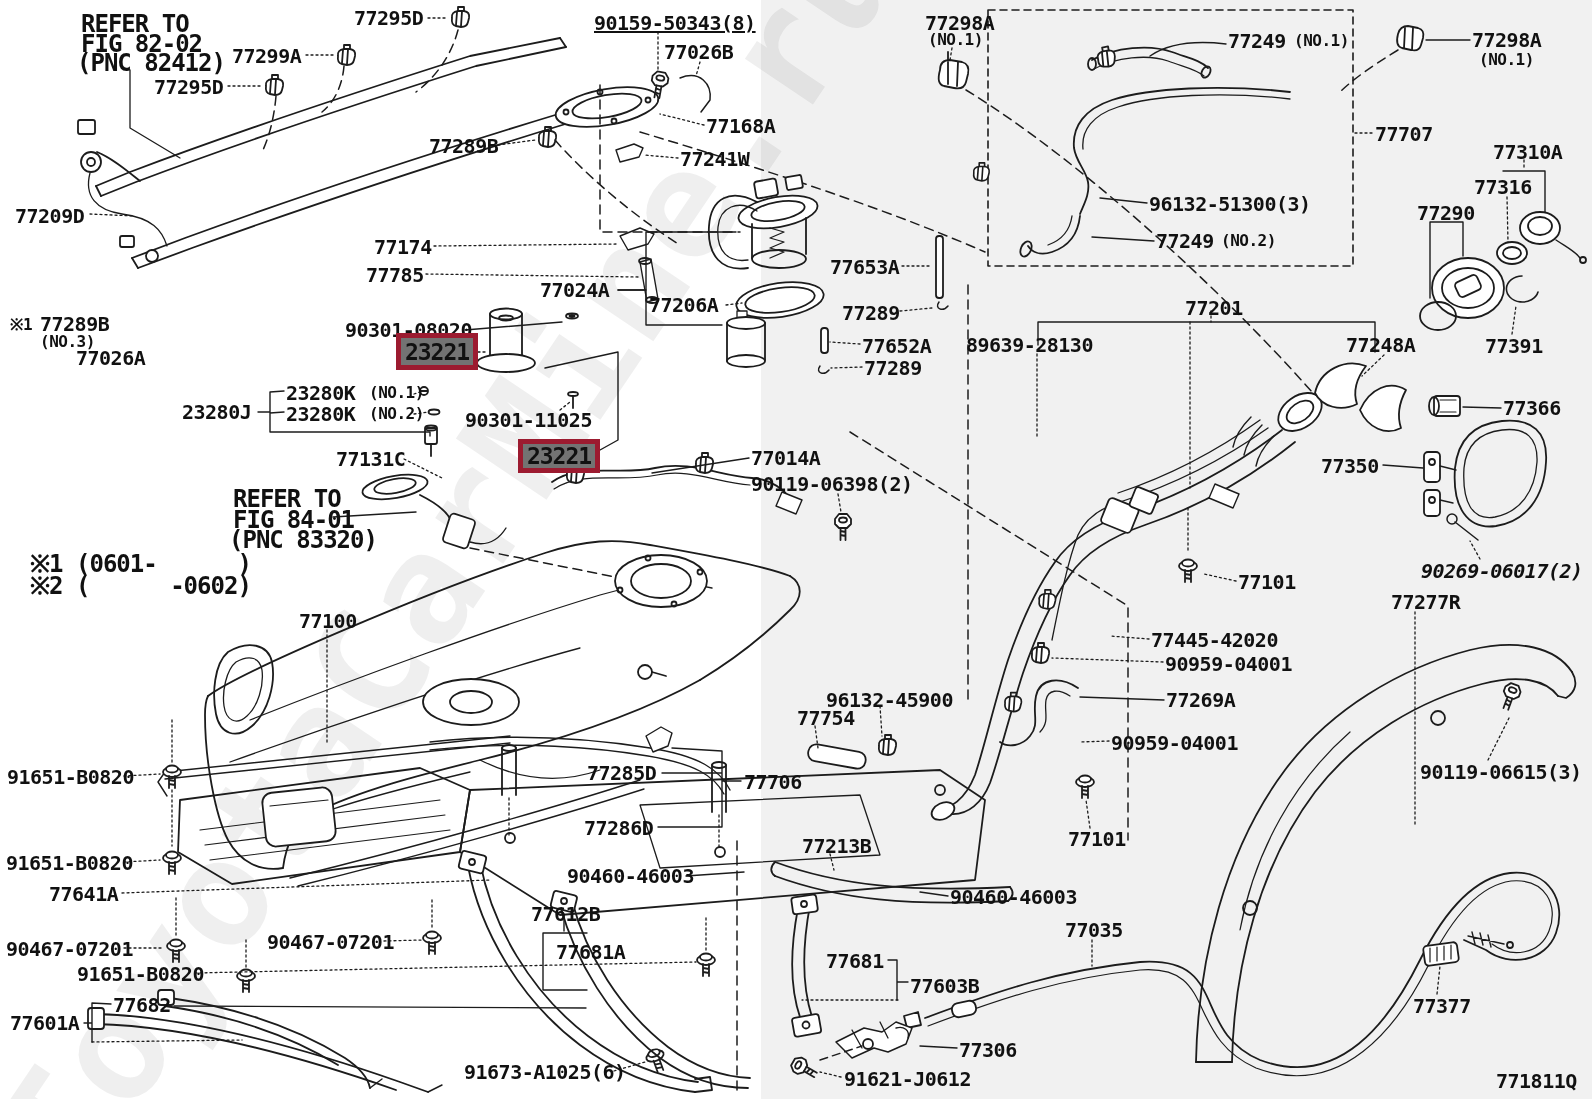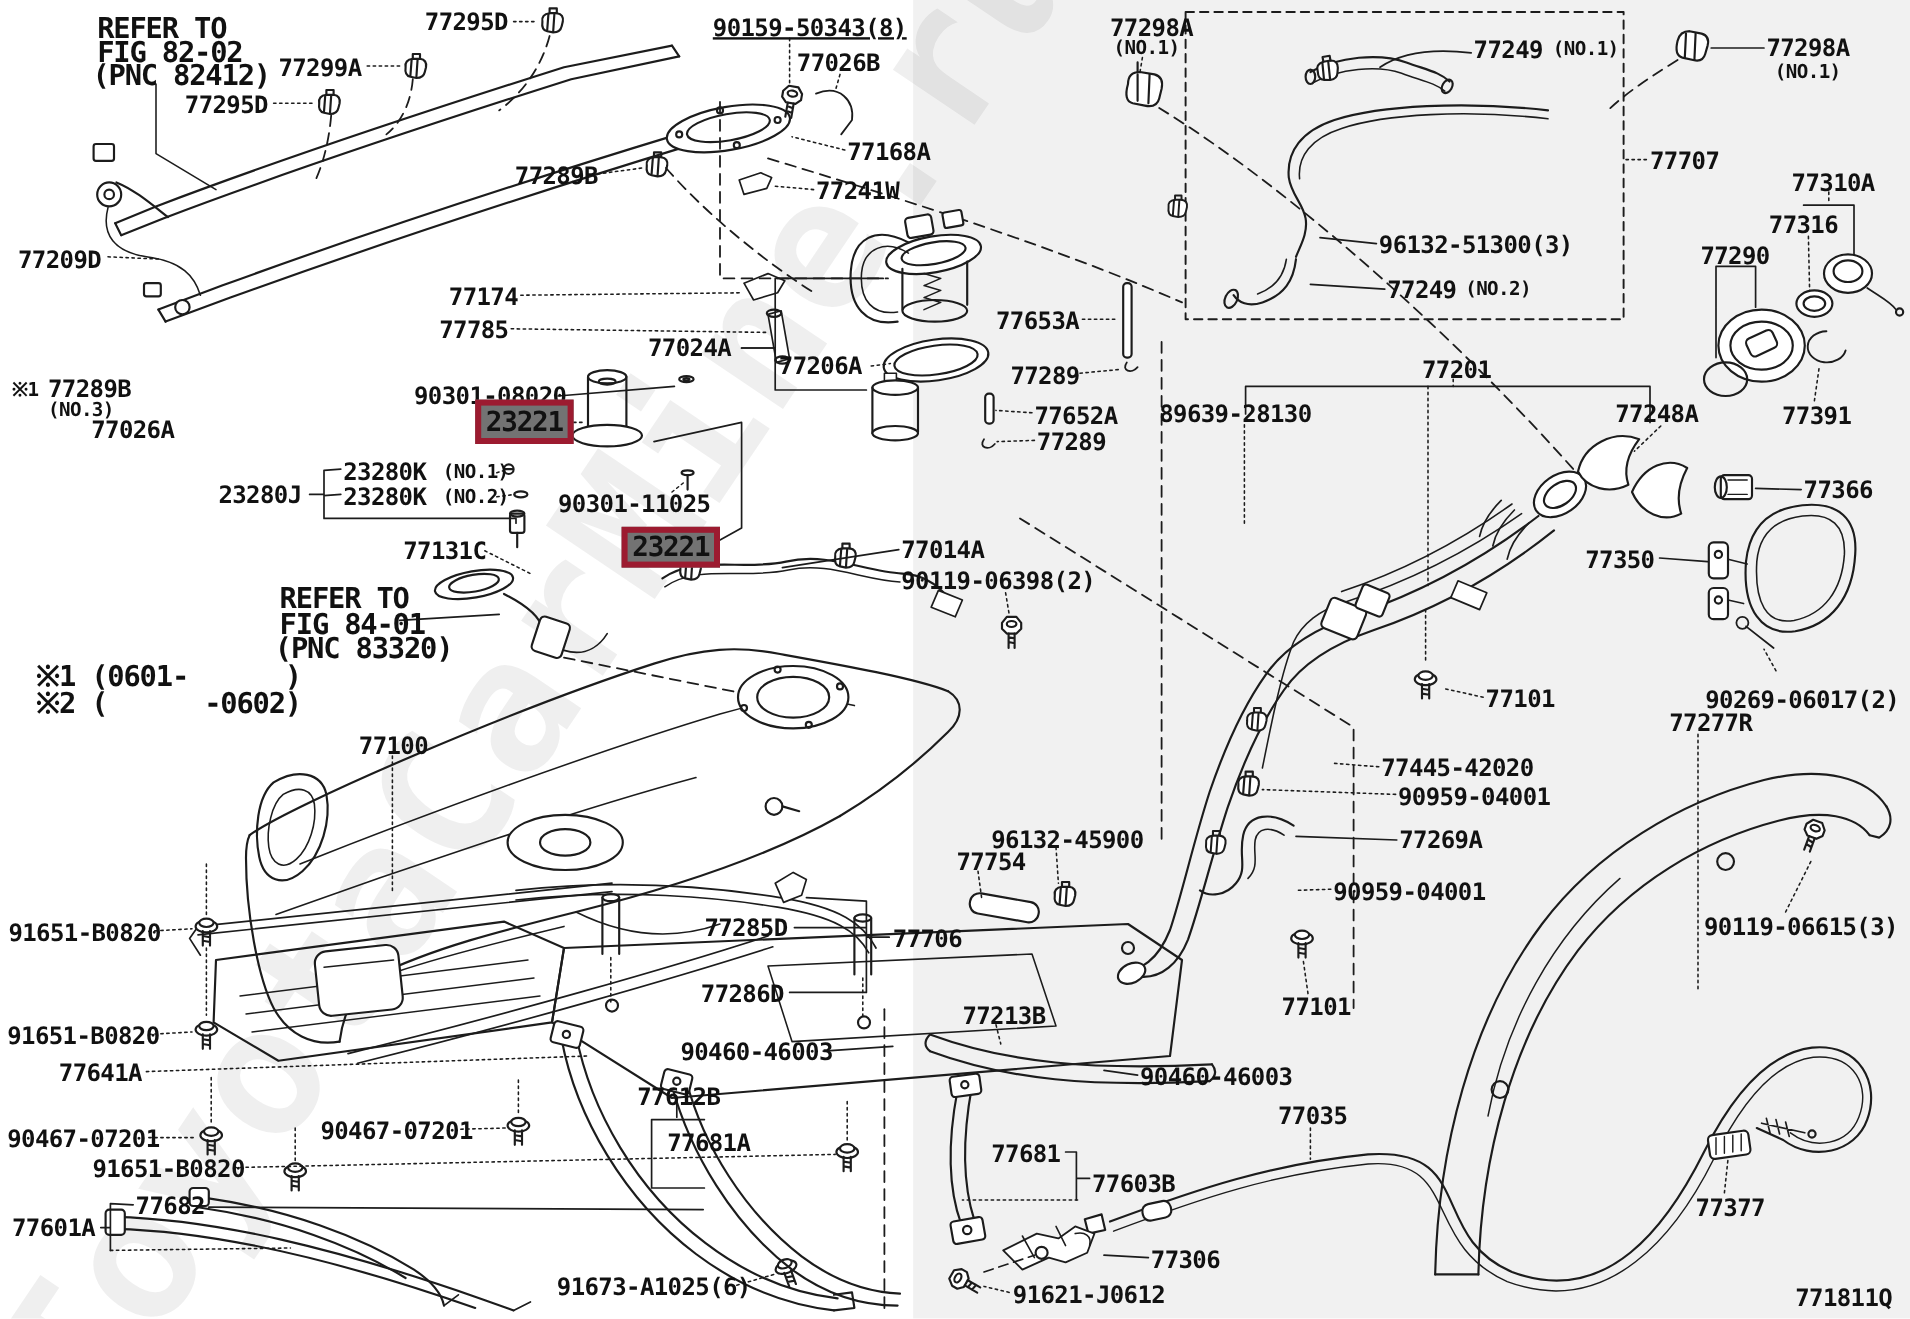--- a/index.html
+++ b/index.html
@@ -454,21 +454,21 @@
       <div class="lbl n" style="left: 233px; top: 487px;">REFER TO</div>
       <div class="lbl n" style="left: 233px; top: 508px;">FIG 84-01</div>
       <div class="lbl n" style="left: 229px; top: 528px;">(PNC 83320)</div>
       <div class="lbl p" style="left: 751px; top: 448px;">77014A</div>
       <div class="lbl p" style="left: 751px; top: 474px;">90119-06398(2)</div>
       <div class="lbl n" style="left: 30px; top: 552px;">※1 (0601-      )</div>
       <div class="lbl n" style="left: 30px; top: 574px;">※2 (      -0602)</div>
       <div class="lbl p" style="left: 299px; top: 611px;">77100</div>
       <div class="lbl p" style="left: 1503px; top: 398px;">77366</div>
       <div class="lbl p" style="left: 1321px; top: 456px;">77350</div>
-      <div class="lbl p" style="left: 1421px; top: 573px;">90269-06017(2)</div>
+      <div class="lbl p" style="left: 1421px; top: 561px; font-style: italic;">90269-06017(2)</div>
       <div class="lbl p" style="left: 1238px; top: 572px;">77101</div>
       <div class="lbl p" style="left: 1391px; top: 592px;">77277R</div>
       <div class="lbl p" style="left: 1151px; top: 630px;">77445-42020</div>
       <div class="lbl p" style="left: 1165px; top: 654px;">90959-04001</div>
       <div class="lbl p" style="left: 1166px; top: 690px;">77269A</div>
       <div class="lbl p" style="left: 826px; top: 690px;">96132-45900</div>
       <div class="lbl p" style="left: 797px; top: 708px;">77754</div>
       <div class="lbl p" style="left: 1111px; top: 733px;">90959-04001</div>
       <div class="lbl p" style="left: 1420px; top: 762px;">90119-06615(3)</div>
       <div class="lbl p" style="left: 1068px; top: 829px;">77101</div>

